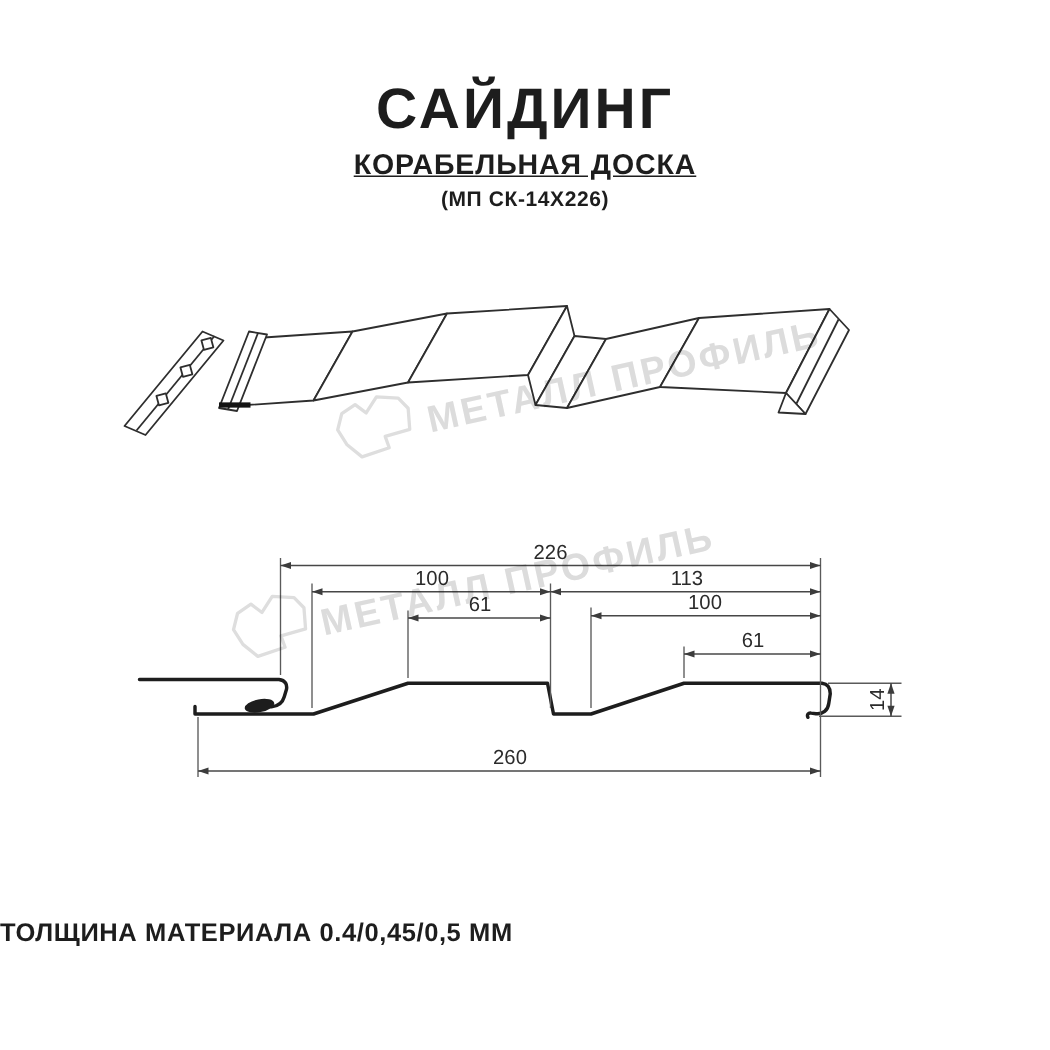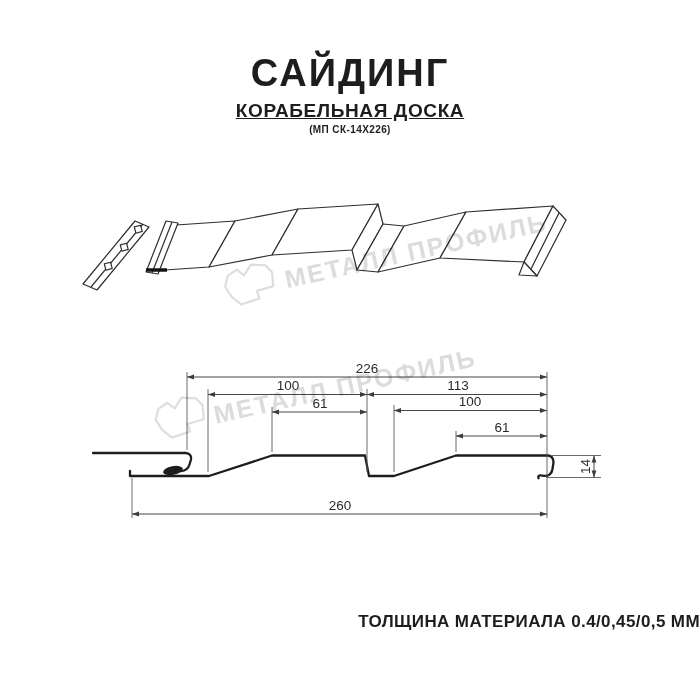--- a/index.html
+++ b/index.html
@@ -3,22 +3,22 @@
 <meta charset="utf-8">
 <style>
   html,body{margin:0;padding:0;background:#fff;}
   .page{
     position:relative;width:700px;height:700px;background:#ffffff;overflow:hidden;
     font-family:"Liberation Sans",sans-serif;
   }
   .hdr{position:absolute;left:0;width:700px;text-align:center;color:#1d1d1d;}
   .title{top:52px;font-size:38px;font-weight:700;letter-spacing:2px;}
   .subtitle{top:100px;font-size:19px;font-weight:700;letter-spacing:0.6px;text-decoration:underline;}
-  .code{top:124px;font-size:10px;font-weight:700;letter-spacing:0.4px;}
-  .footer{position:absolute;left:0;top:612px;width:700px;text-align:right;
+  .code{top:124px;font-size:14px;font-weight:700;letter-spacing:0.4px;}
+  .footer{position:absolute;left:0;top:612px;width:700px;text-align:left;
     font-size:17px;font-weight:700;letter-spacing:0.4px;color:#1d1d1d;}
   svg{position:absolute;left:0;top:0;}
   svg text{font-family:"Liberation Sans",sans-serif;}
   .dim-label{font-size:13.5px;fill:#2b2b2b;}
   .wm-text{font-size:25px;font-weight:700;letter-spacing:2px;fill:#dcdcdc;}
   .wm{mix-blend-mode:multiply;}
   .iso{fill:#ffffff;stroke:#2e2e2e;stroke-width:1.2;stroke-linejoin:round;}
   .dimline{stroke:#474747;stroke-width:1;fill:none;}
   .extline{stroke:#5a5a5a;stroke-width:0.9;fill:none;}
   .arrow{fill:#3c3c3c;stroke:none;}

